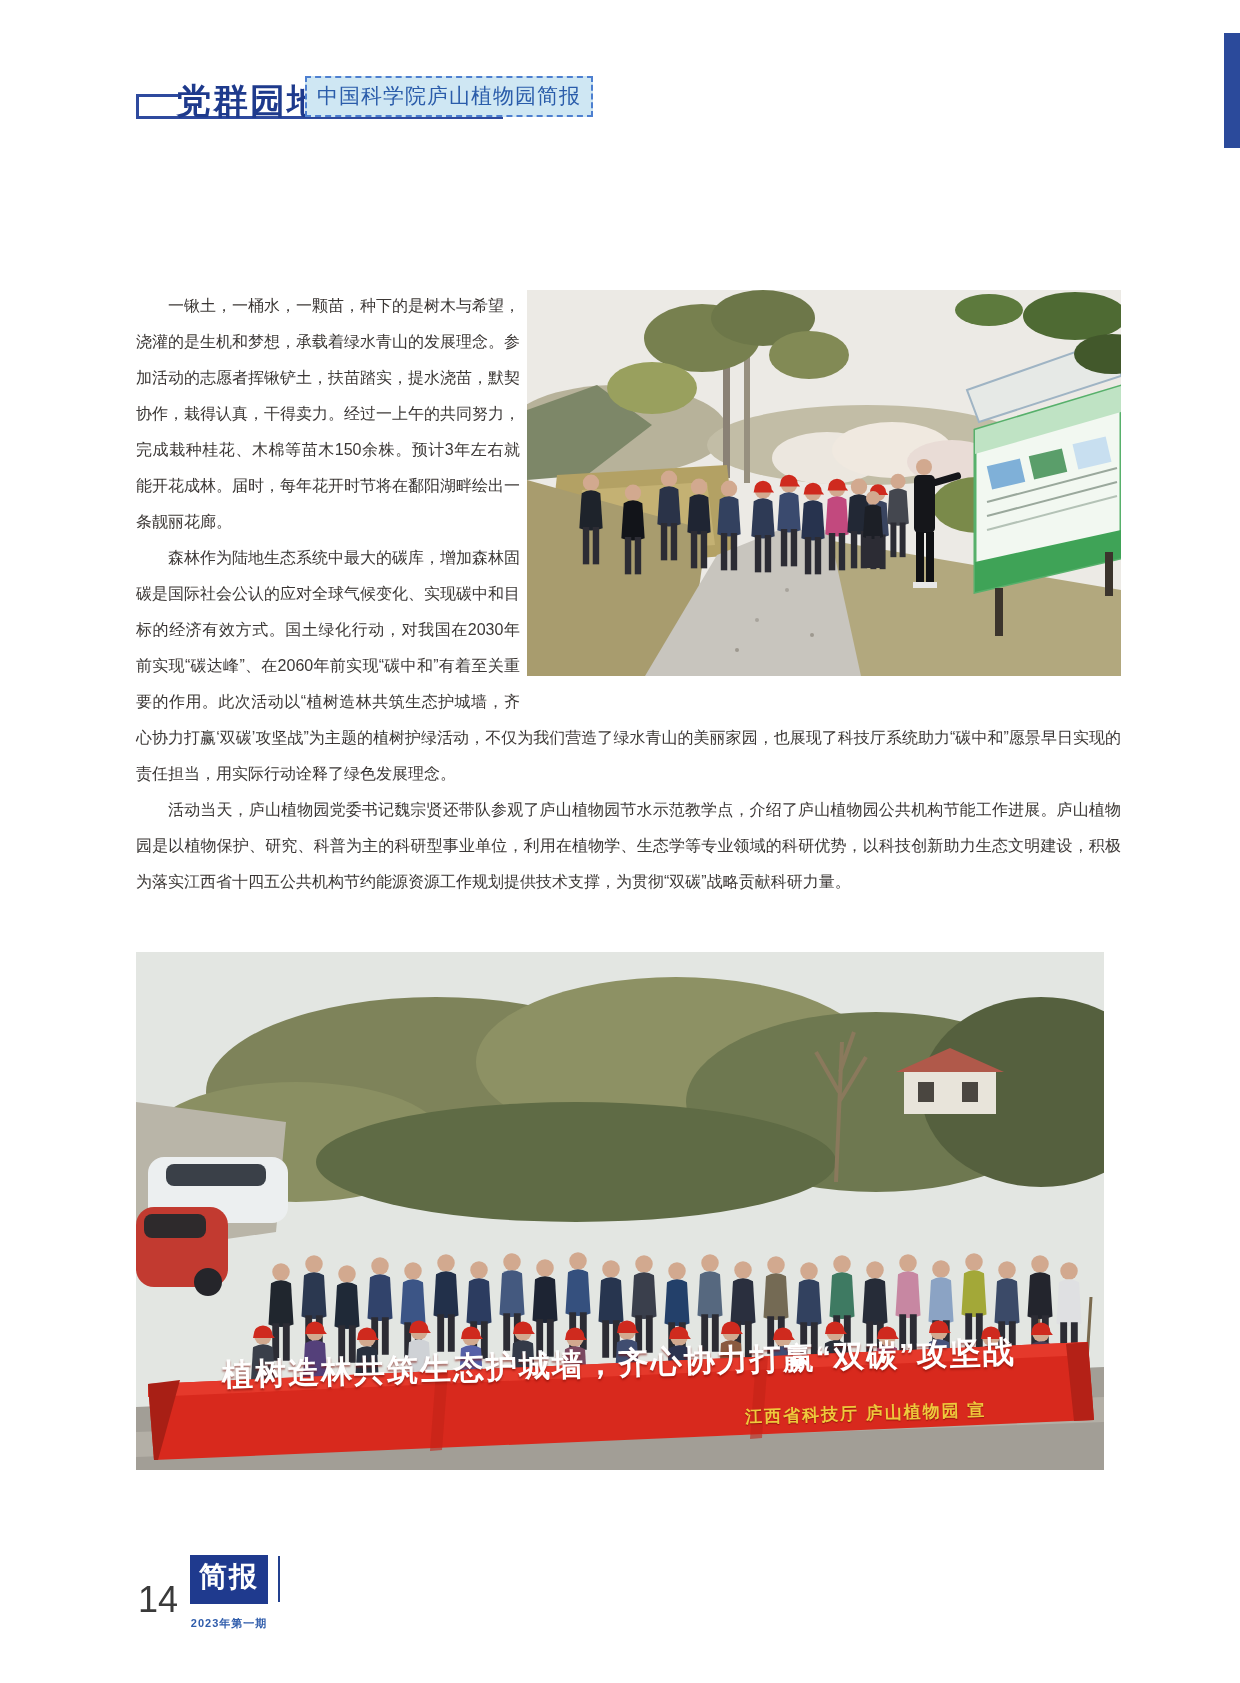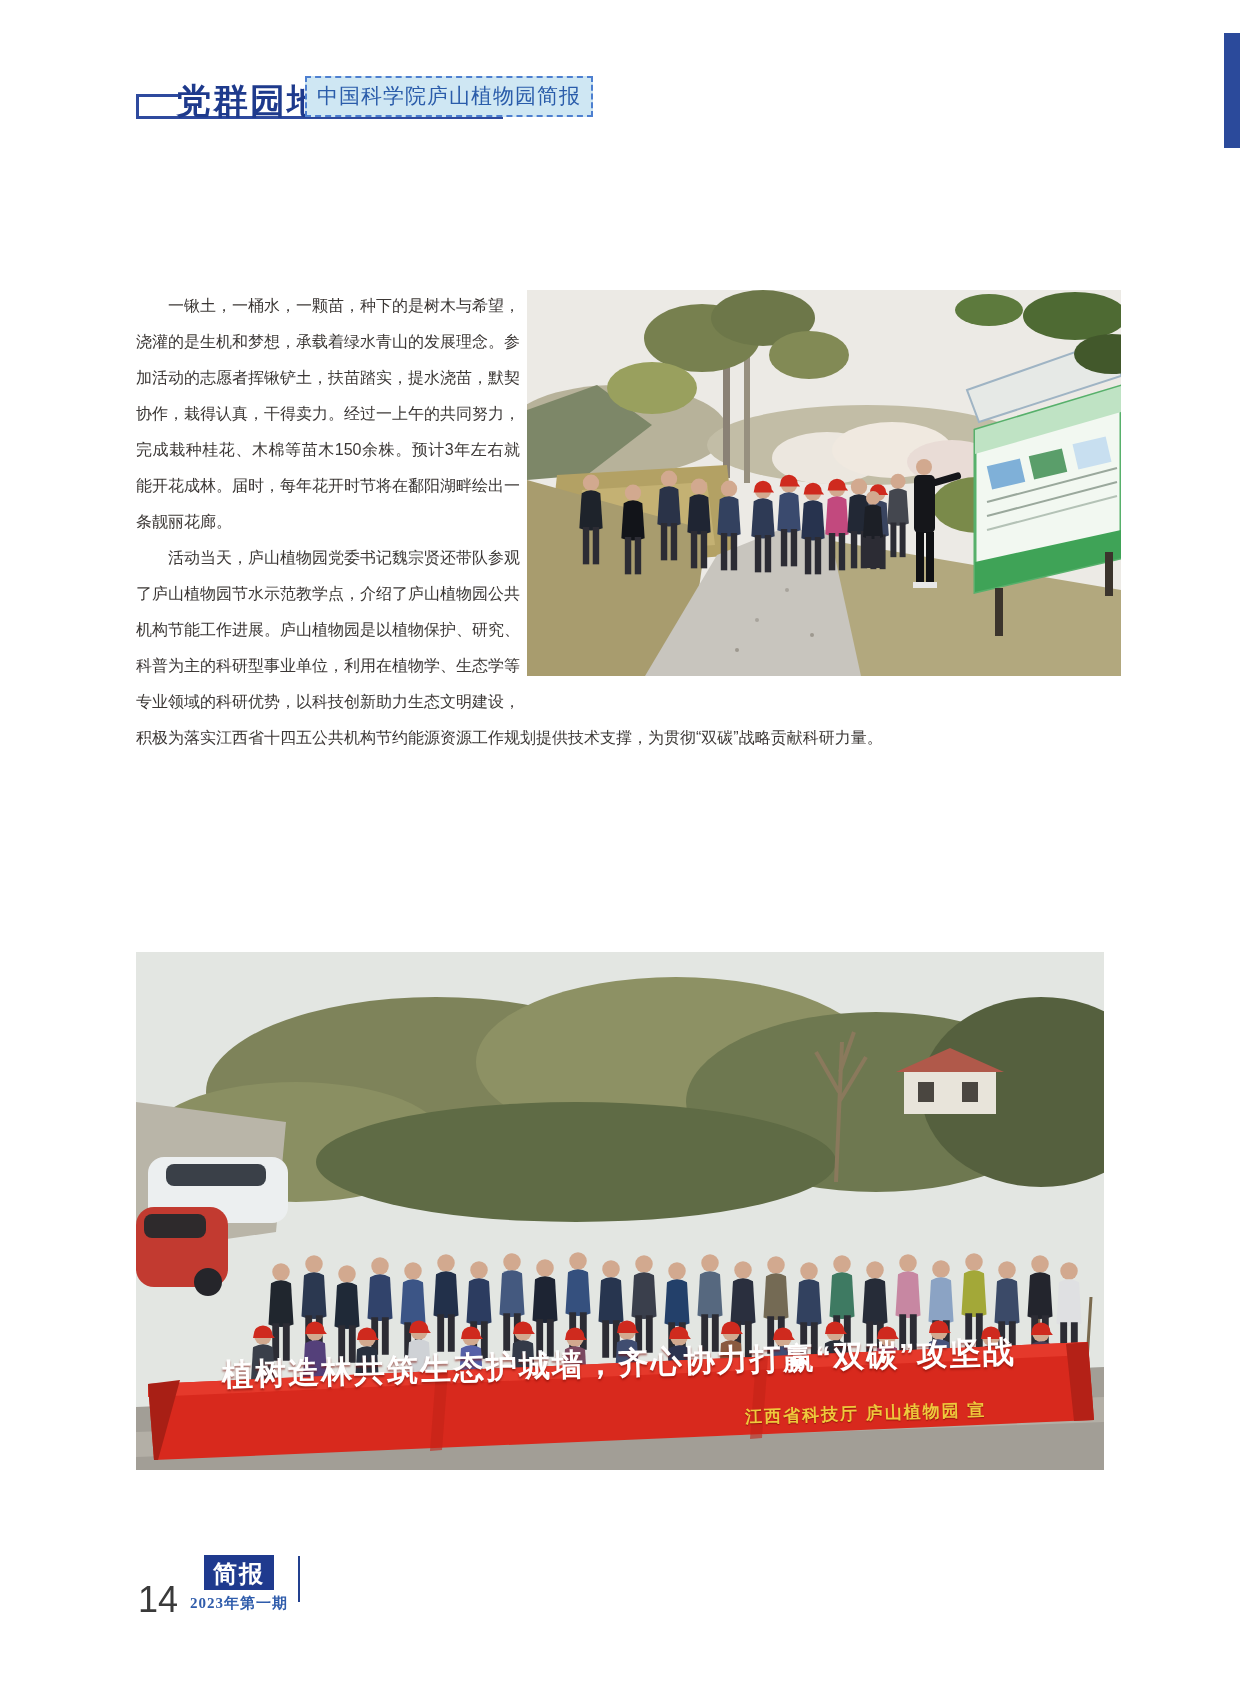--- a/index.html
+++ b/index.html
@@ -35,22 +35,22 @@
   }
   .banner-sub{
     position:absolute;right:118px;top:450px;
     color:#efc93c;font-size:17px;font-weight:bold;letter-spacing:2px;white-space:nowrap;
     transform:rotate(-1.7deg);text-shadow:0 1px 1px rgba(110,10,5,.6);
   }
   
   .footer{position:absolute;left:138px;top:1555px;display:flex;align-items:flex-start;}
   .pageno{font-size:36px;color:#3a3a3a;margin:24px 12px 0 0;}
   .logo-col{display:flex;flex-direction:column;align-items:center;margin-right:8px;}
-  .logo-box{background:#1f3a8e;color:#fff;font-size:24px;font-weight:bold;letter-spacing:2px;padding:3px 9px 0 9px;}
-  .logo-issue{color:#2f5cab;font-size:15px;font-weight:bold;margin-top:4px;letter-spacing:1px;font-family:Liberation Serif, serif;}
+  .logo-box{background:#1f3a8e;color:#fff;font-size:28px;font-weight:bold;letter-spacing:2px;padding:3px 9px 8px 9px;}
+  .logo-issue{color:#2f5cab;font-size:11px;font-weight:bold;margin-top:12px;letter-spacing:1px;}
   .foot-divider{width:2px;height:46px;background:#23408f;margin:1px 10px 0 2px;}
   .org-col{display:flex;flex-direction:column;}
   .org1{font-size:19px;color:#222222;letter-spacing:2px;}
   .org2{font-size:28px;font-weight:bold;color:#1f3a8e;letter-spacing:3px;margin-top:1px;}
 </style>
 </head>
 <body>
 
 <div class="page">
 
@@ -152,20 +152,21 @@
           <rect x="3" y="17" width="21" height="58" rx="5" fill="#15161a"></rect>
           <rect x="20" y="22" width="30" height="7" rx="3" fill="#15161a" transform="rotate(-16 20 22)"></rect>
           <rect x="5" y="74" width="8" height="52" fill="#101114"></rect>
           <rect x="15" y="74" width="8" height="52" fill="#101114"></rect>
           <rect x="2" y="124" width="12" height="6" fill="#e8e8e8"></rect>
           <rect x="14" y="124" width="12" height="6" fill="#e8e8e8"></rect>
         </g>
       </svg>
     </div>
     <p>一锹土，一桶水，一颗苗，种下的是树木与希望，浇灌的是生机和梦想，承载着绿水青山的发展理念。参加活动的志愿者挥锹铲土，扶苗踏实，提水浇苗，默契协作，栽得认真，干得卖力。经过一上午的共同努力，完成栽种桂花、木棉等苗木150余株。预计3年左右就能开花成林。届时，每年花开时节将在鄱阳湖畔绘出一条靓丽花廊。</p>
+    <p>森林作为陆地生态系统中最大的碳库，增加森林固碳是国际社会公认的应对全球气候变化、实现碳中和目标的经济有效方式。国土绿化行动，对我国在2030年前实现“碳达峰”、在2060年前实现“碳中和”有着至关重要的作用。此次活动以“植树造林共筑生态护城墙，齐心协力打赢‘双碳’攻坚战”为主题的植树护绿活动，不仅为我们营造了绿水青山的美丽家园，也展现了科技厅系统助力“碳中和”愿景早日实现的责任担当，用实际行动诠释了绿色发展理念。</p>
     <p>活动当天，庐山植物园党委书记魏宗贤还带队参观了庐山植物园节水示范教学点，介绍了庐山植物园公共机构节能工作进展。庐山植物园是以植物保护、研究、科普为主的科研型事业单位，利用在植物学、生态学等专业领域的科研优势，以科技创新助力生态文明建设，积极为落实江西省十四五公共机构节约能源资源工作规划提供技术支撑，为贯彻“双碳”战略贡献科研力量。</p>
   </div>
 
   <div class="photo2">
     <svg viewBox="0 0 968 518">
       <defs>
         <symbol id="p2" viewBox="0 0 24 80">
           <circle cx="12" cy="8" r="7" fill="#d2a98f"></circle>
           <path d="M4 17 Q12 12 20 17 L22 50 Q12 54 2 50 Z"></path>
           <rect x="5" y="49" width="5.5" height="30" fill="#2c2c34"></rect>

